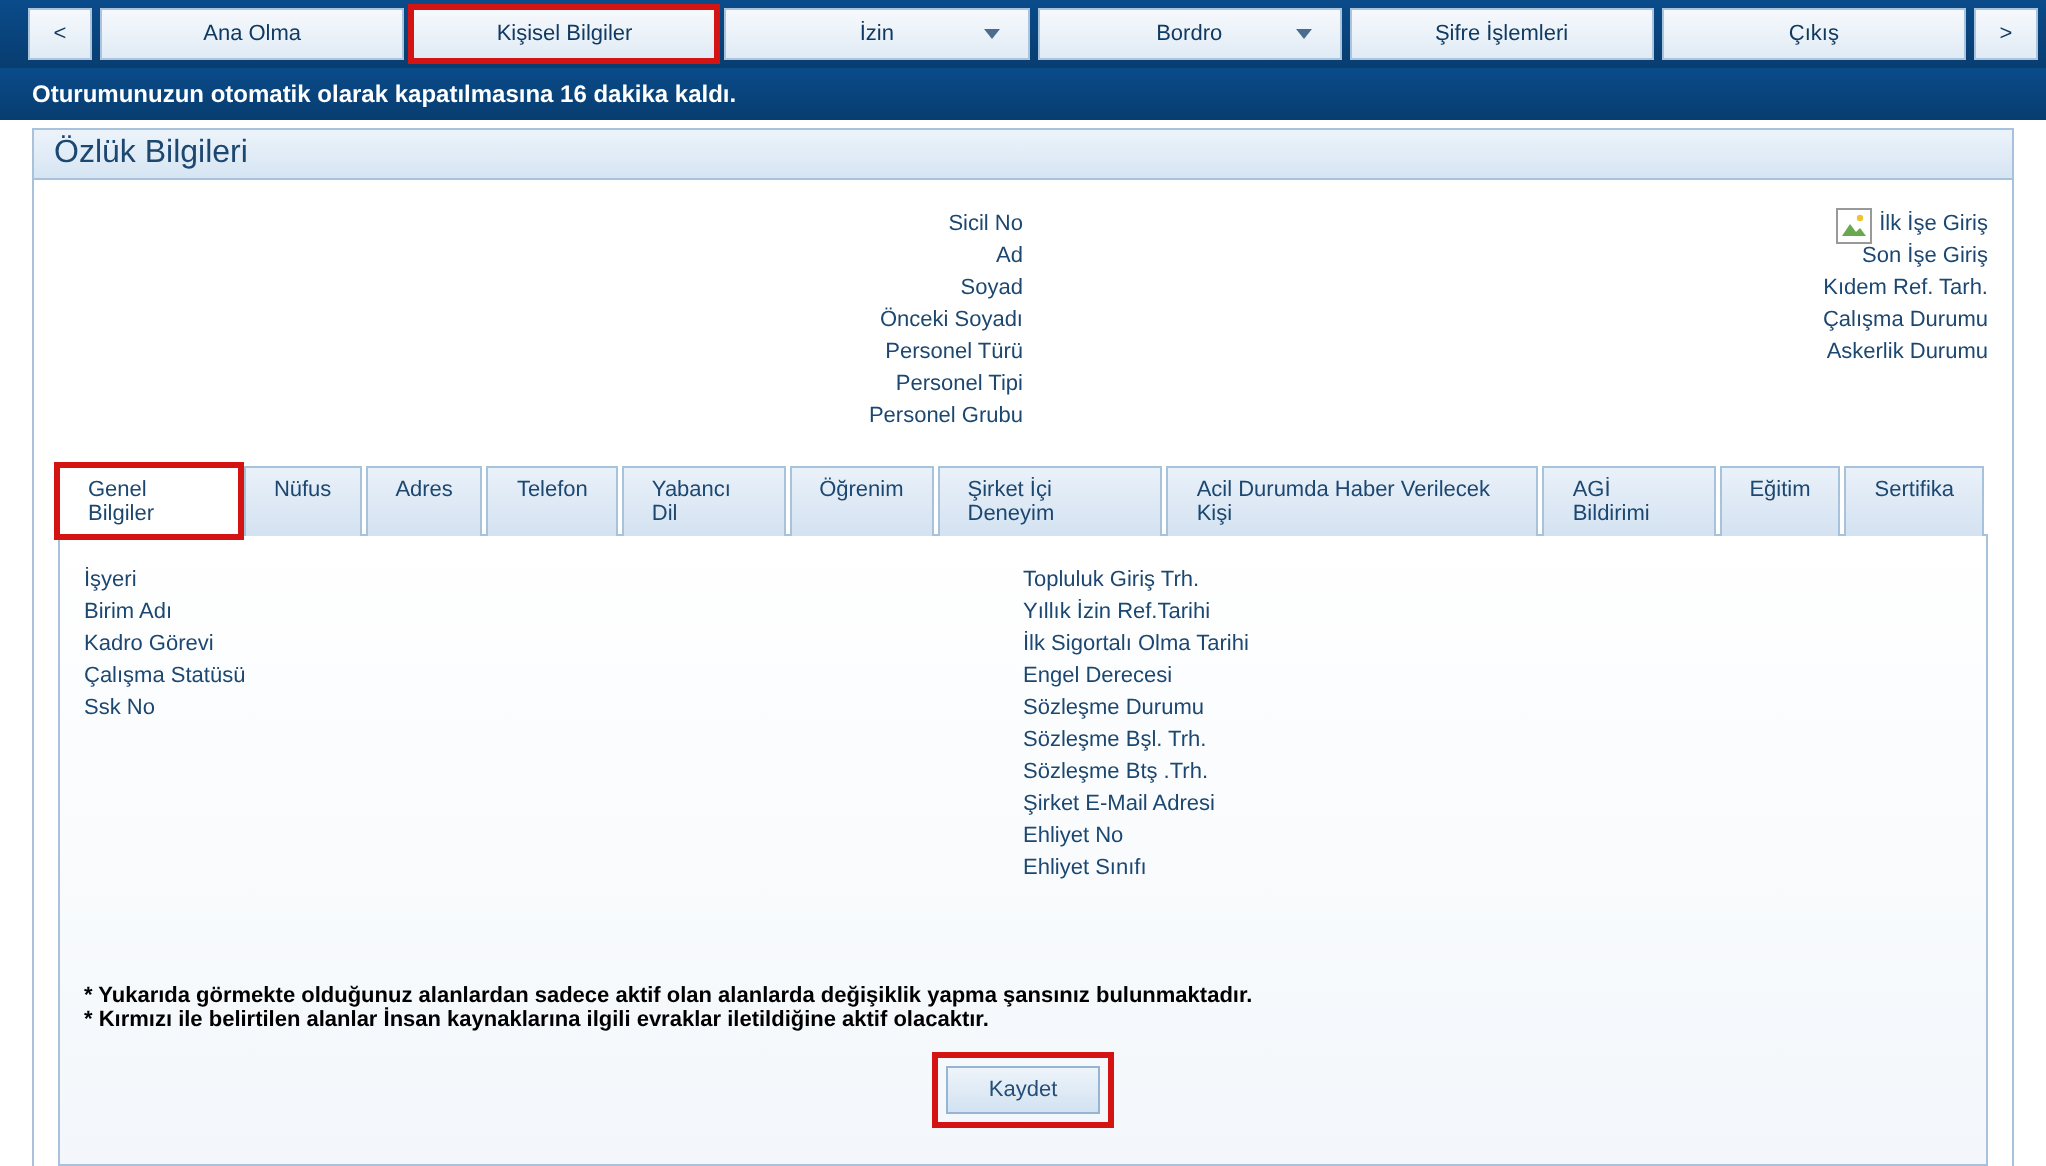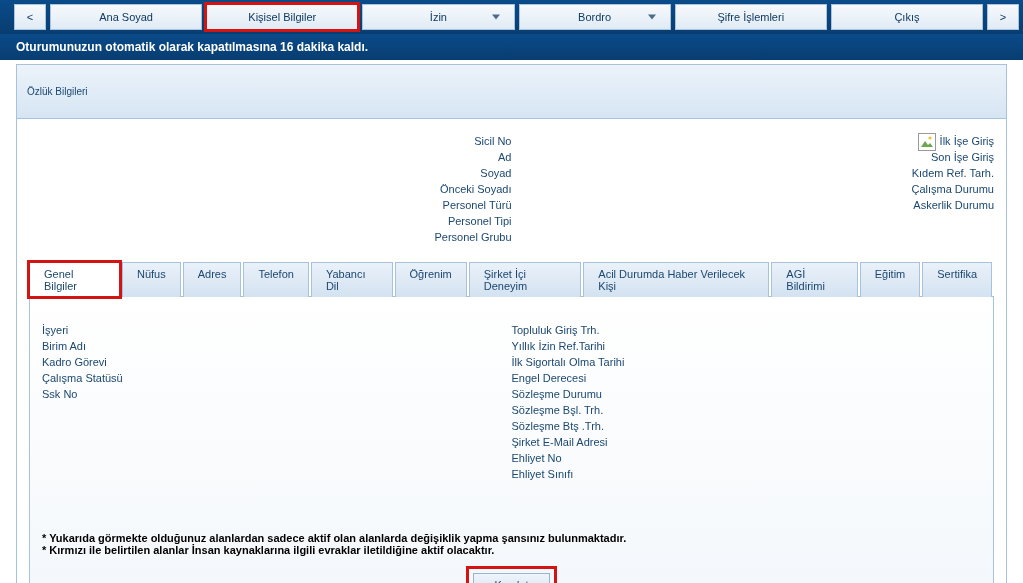--- a/index.html
+++ b/index.html
@@ -49,23 +49,23 @@
     font-size: 12px;
     font-weight: bold;
   }
   .panel {
     margin: 4px 16px 0 16px;
     border: 1px solid #a8c2db;
   }
   .panel-header {
     background: linear-gradient(#ecf3fa, #d6e5f3);
     border-bottom: 1px solid #a8c2db;
-    padding: 21px 10px;
-    color: #1b4770;
-    font-size: 10px;
+    padding: 3px 10px;
+    color: #1b4770;
+    font-size: 16px;
   }
   .panel-body {
     background: #fff;
     padding: 14px 12px 12px 12px;
     position: relative;
   }
   .image-icon {
     position: absolute;
     right: 70px;
     top: 14px;
@@ -106,21 +106,20 @@
     z-index: 2;
   }
   .tab-body {
     border: 1px solid #a8c2db;
     border-top: none;
     background: linear-gradient(#fff, #f3f7fb);
     padding: 14px 12px 18px 12px;
   }
   .tab-cols {
     display: flex;
-    margin-top: 11px;
   }
   .tab-col {
     width: 50%;
   }
   .tab-col div {
     color: #1b4770;
     padding: 2px 0;
     font-size: 11px;
   }
   .notes {
@@ -147,21 +146,21 @@
     cursor: pointer;
   }
 </style>
 </head>
 <body>
 
 <div class="topnav">
   <div class="topnav-arrow">&lt;</div>
   <div id="topnav-items" style="display:flex;flex:1">
       <div class="topnav-item">
-        <span>Ana Soyad</span>
+        <span>Ana Olma</span>
       </div>
       <div class="topnav-item highlighted">
         <span>Kişisel Bilgiler</span>
       </div>
       <div class="topnav-item">
         <span>İzin</span>
         <span class="caret"></span>
       </div>
       <div class="topnav-item">
         <span>Bordro</span>

